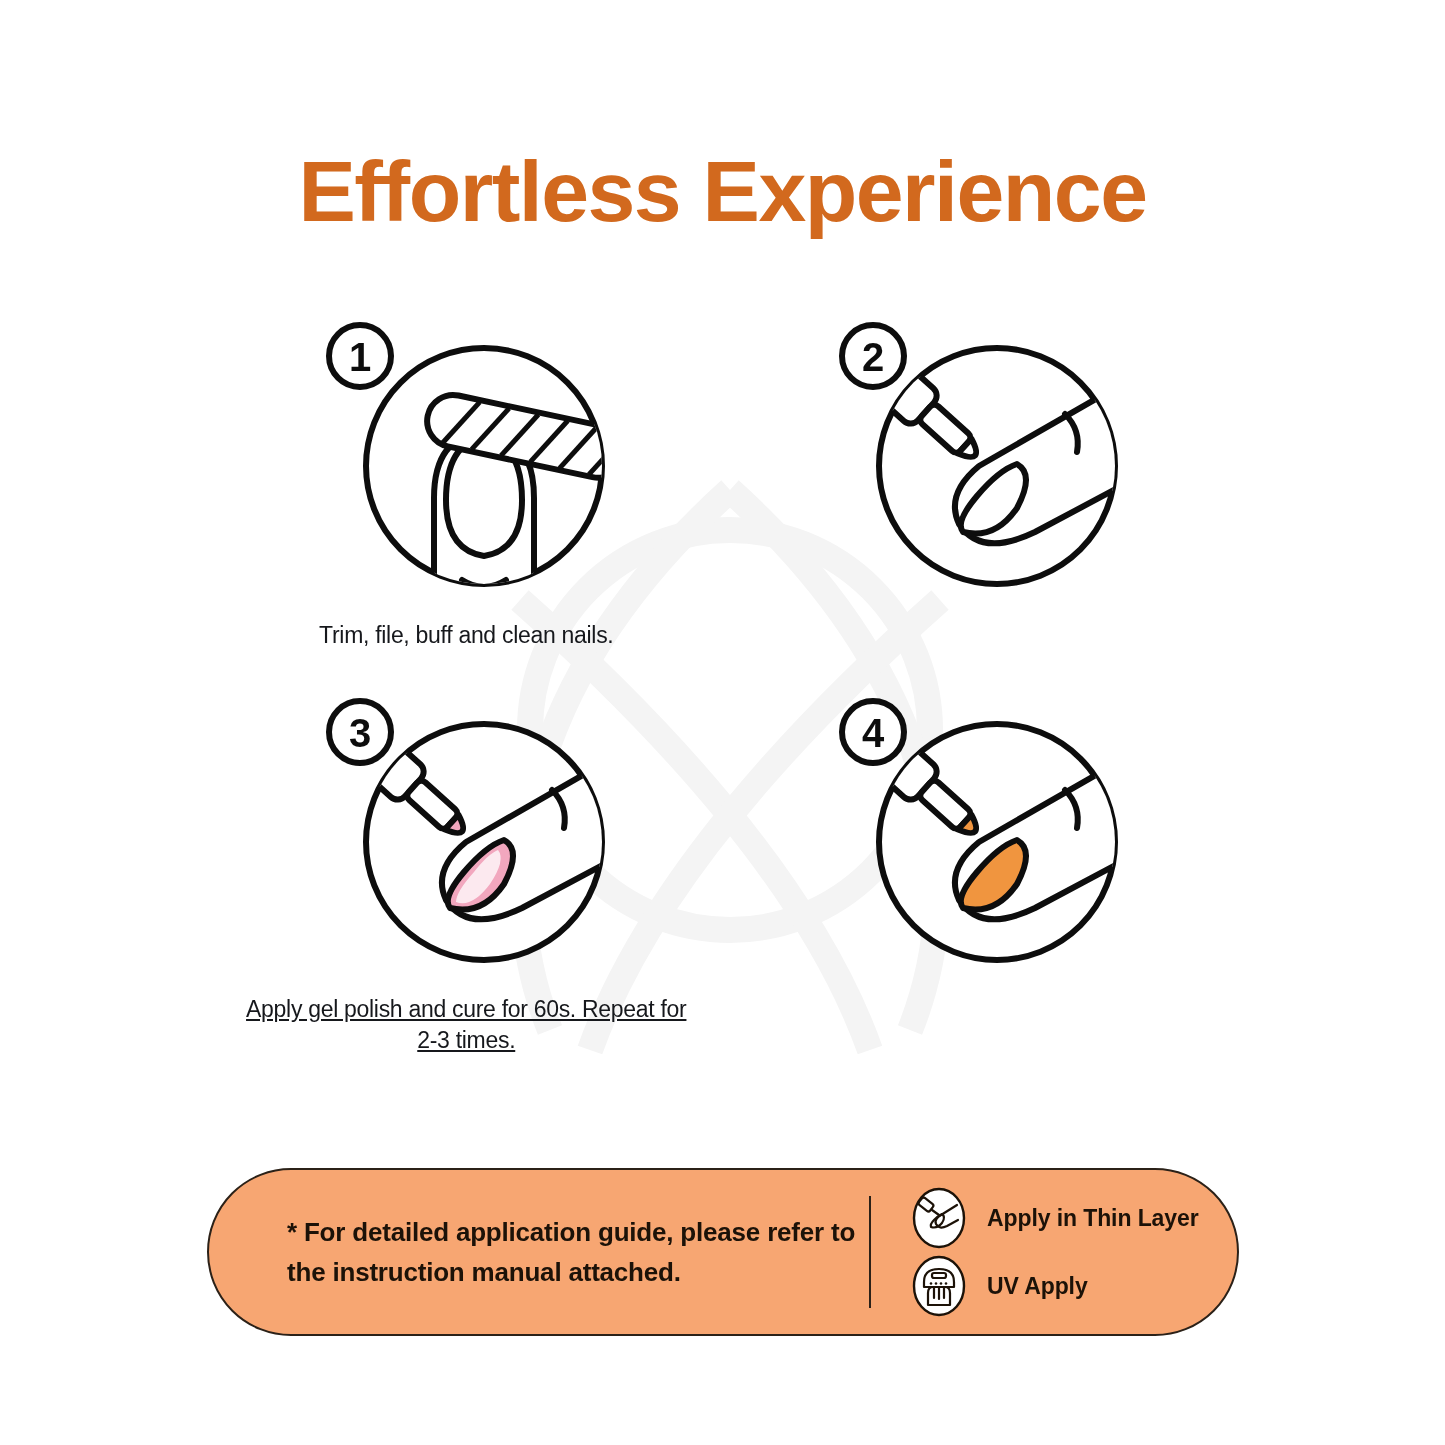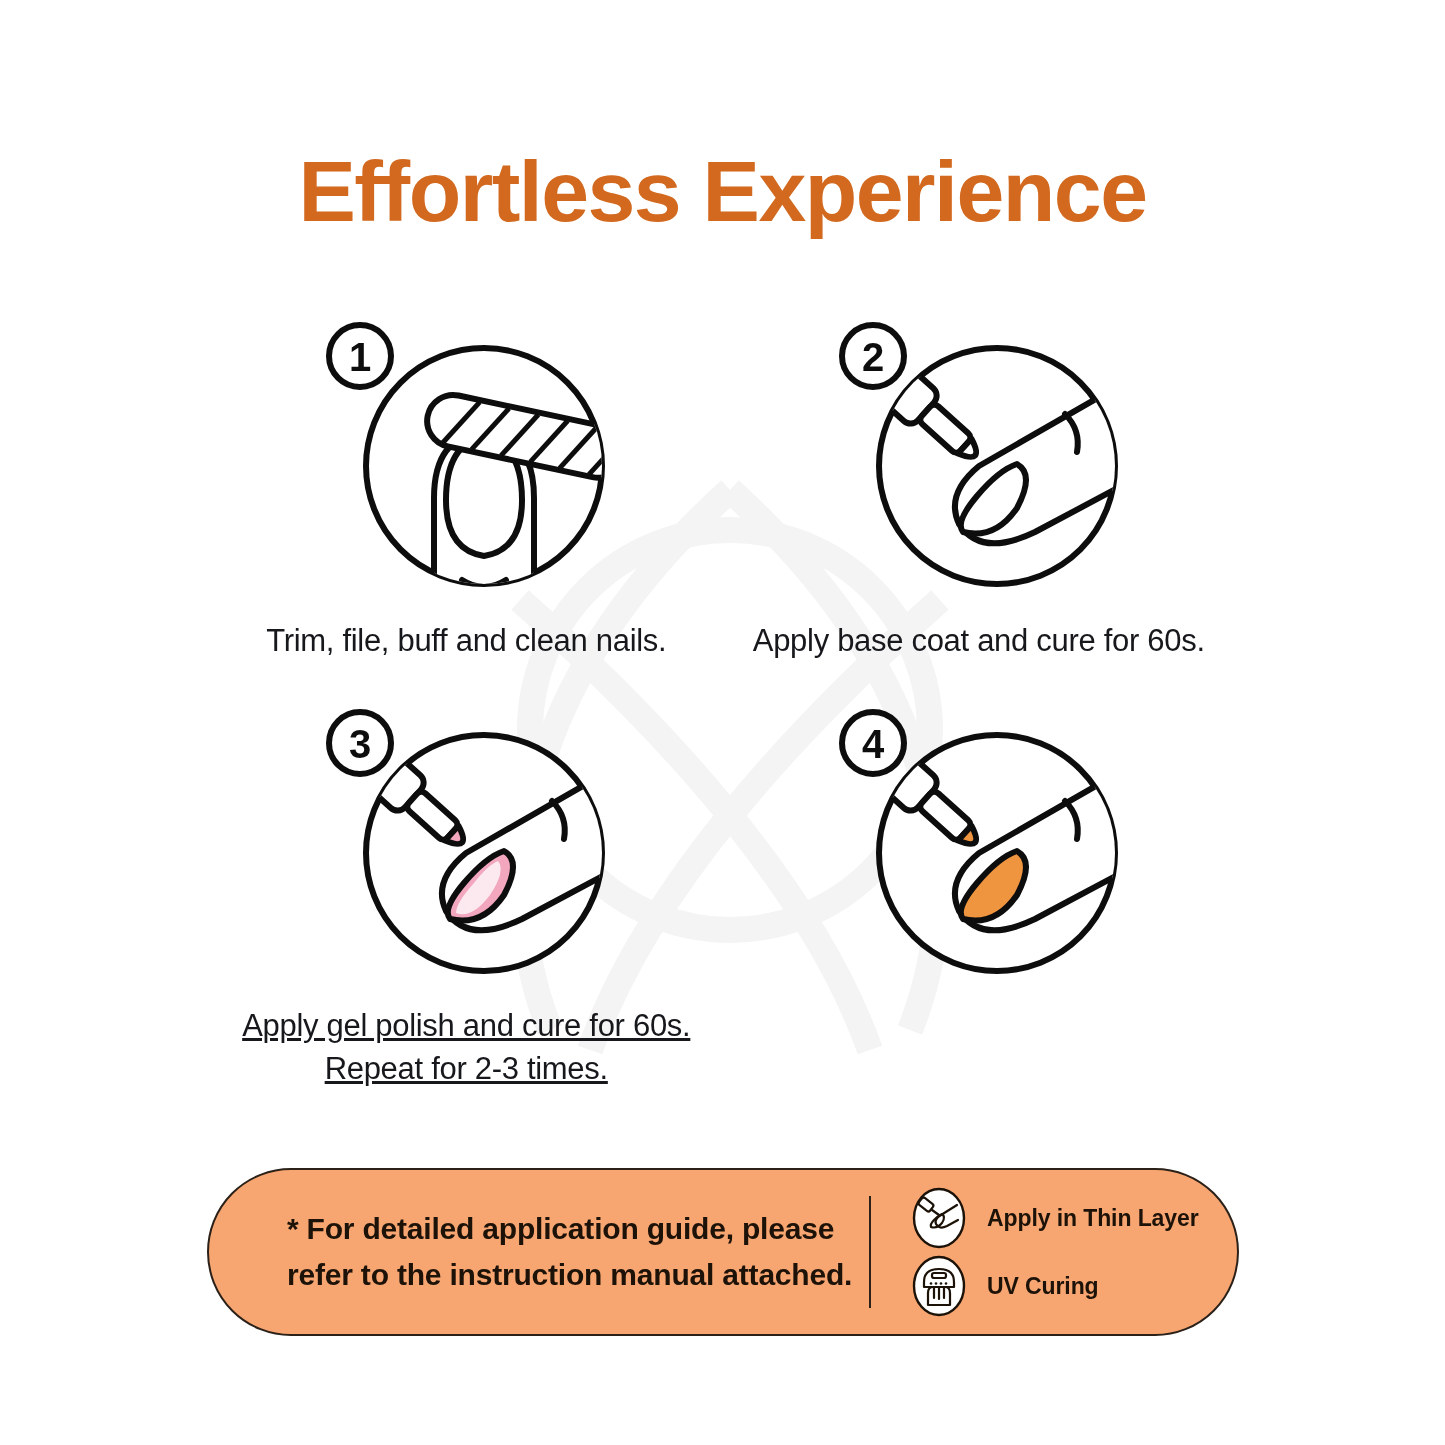--- a/index.html
+++ b/index.html
@@ -71,21 +71,21 @@
     width: 300px;
     height: 280px;
   }
 
   .illus-wrap svg { display: block; }
 
   .caption {
     margin-top: 22px;
     width: 460px;
     text-align: center;
-    font-size: 31px;
+    font-size: 23px;
     line-height: 1.38;
     color: #16181c;
     letter-spacing: -0.3px;
   }
 
   .step-row2 .caption { margin-top: 20px; text-decoration: underline; }
 
   
   #banner {
     position: absolute;
@@ -97,21 +97,21 @@
     border: 2.5px solid #2b2118;
     border-radius: 84px;
     display: flex;
     align-items: center;
     z-index: 3;
   }
 
   #banner-note {
     flex: 0 0 660px;
     padding-left: 78px;
-    font-size: 30px;
+    font-size: 26px;
     font-weight: 700;
     line-height: 1.55;
     color: #1c1208;
     letter-spacing: -0.2px;
   }
 
   #banner-divider {
     width: 2px;
     height: 112px;
     background: #2b2118;
@@ -222,21 +222,20 @@
             <g transform="rotate(42 100 96)">
               <rect x="18" y="74" width="78" height="44" rx="10" fill="#fff" stroke="#0d0d0d" stroke-width="6"></rect>
               <rect x="96" y="84" width="52" height="24" rx="6" fill="#fff" stroke="#0d0d0d" stroke-width="6"></rect>
               <path d="M148 86 Q176 96 148 106 Z" fill="#fff" stroke="#0d0d0d" stroke-width="6" stroke-linejoin="round"></path>
             </g>
           </g>
           <circle cx="44" cy="38" r="31" fill="#fff" stroke="#0d0d0d" stroke-width="6"></circle>
           <text x="44" y="53" text-anchor="middle" font-family="Liberation Sans, sans-serif" font-size="40" font-weight="700" fill="#0d0d0d">2</text>
         </svg>
       </div>
-      <div class="caption">Apply base coat and cure for 60s.</div>
     </div>
 
     <div class="step step-row2">
       <div class="illus-wrap">
         <svg width="300" height="280" viewBox="0 0 300 280" xmlns="http://www.w3.org/2000/svg">
           <defs>
             <clipPath id="c3">
                 <circle cx="168" cy="148" r="118"></circle>
               </clipPath>
           </defs>
@@ -316,19 +315,19 @@
             <path d="M13 28 Q13 15 28 15 Q43 15 43 28 L43 33 L13 33 Z"></path>
             <rect x="21" y="19" width="14" height="5" rx="2"></rect>
             <circle cx="20" cy="29.5" r="1.3" fill="#1c1208" stroke="none"></circle>
             <circle cx="25" cy="29.5" r="1.3" fill="#1c1208" stroke="none"></circle>
             <circle cx="30" cy="29.5" r="1.3" fill="#1c1208" stroke="none"></circle>
             <circle cx="35" cy="29.5" r="1.3" fill="#1c1208" stroke="none"></circle>
             <path d="M17 39 Q17 33 22 33 L34 33 Q39 33 39 39 L39 51 L17 51 Z"></path>
             <path d="M23 34 L23 44 M28 34 L28 45 M33 34 L33 44"></path>
           </g>
         </svg>
-        <div class="feature-label">UV Curing</div>
+        <div class="feature-label">UV Apply</div>
       </div>
 
     </div>
   </div>
 
 </div>
 
 </body></html>

